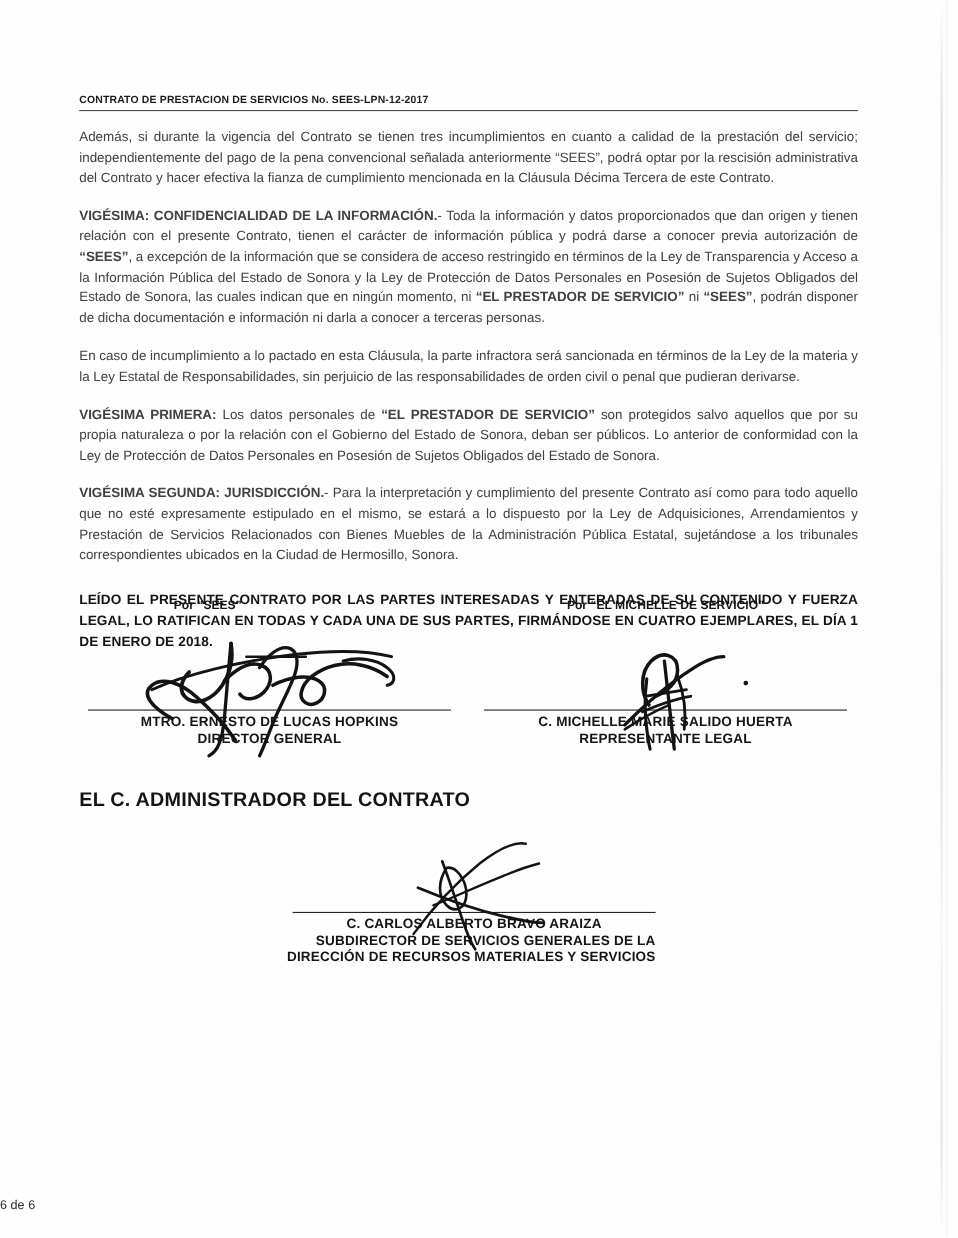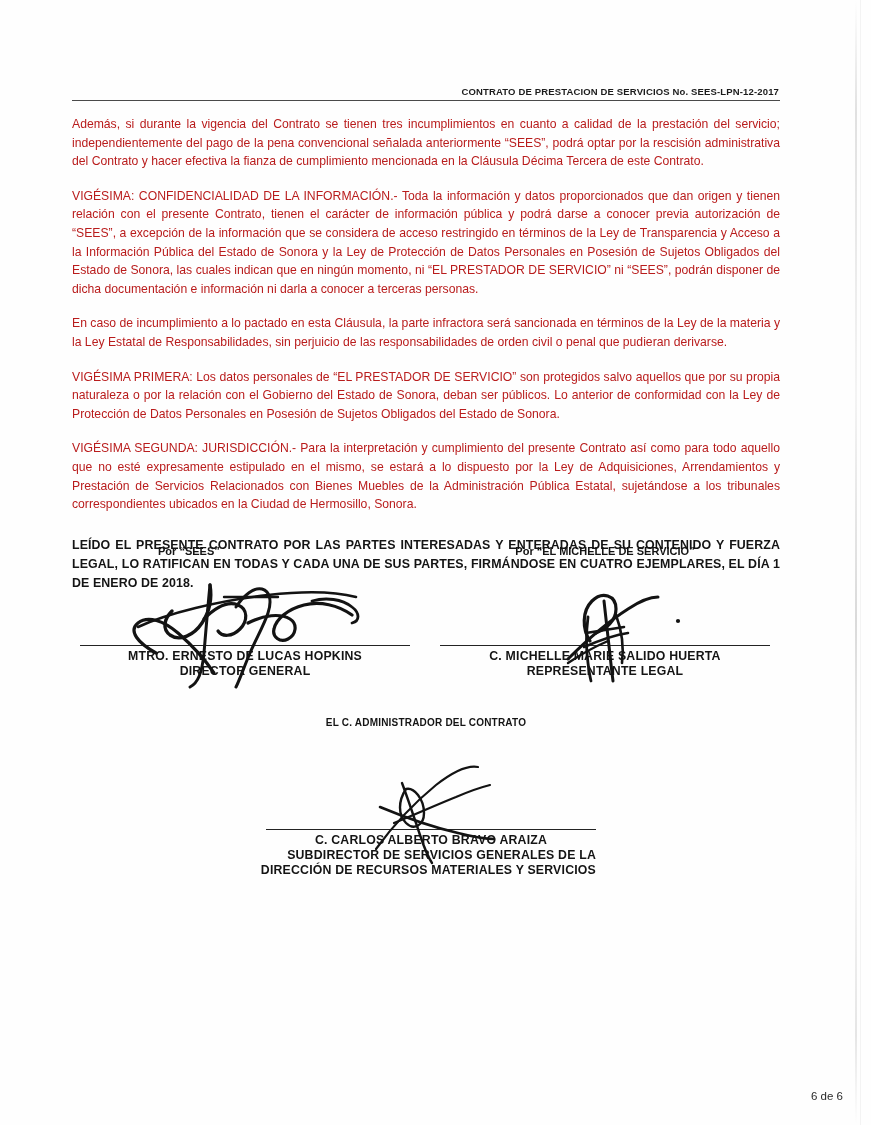--- a/index.html
+++ b/index.html
@@ -39,21 +39,21 @@
     width: 1px;
     height: 100%;
     background: rgba(150,150,150,0.10);
   }
 
   .doc-header {
     position: absolute;
     left: 72px;
     top: 86px;
     width: 708px;
-    text-align: right;
+    text-align: left;
   }
   .doc-header .hdr-text {
     font-size: 9.5px;
     font-weight: bold;
     letter-spacing: 0.15px;
     color: #1b1b1b;
     display: block;
     padding-right: 1px;
   }
   .hdr-rule {
@@ -69,23 +69,23 @@
     top: 115px;
     width: 708px;
   }
 
   p.para {
     margin: 0 0 16px 0;
     font-size: 12.2px;
     line-height: 18.6px;
     text-align: justify;
     text-justify: inter-word;
-    color: #b91c1c;
-  }
-  .b { font-weight: normal; }
+    color: #404040;
+  }
+  .b { font-weight: bold; }
 
   p.allcaps-bold {
     margin: 22px 0 12px 0;
     font-size: 12.4px;
     line-height: 19px;
     font-weight: bold;
     text-align: justify;
     letter-spacing: 0.1px;
   }
 
@@ -140,22 +140,22 @@
     font-weight: bold;
     margin-top: 1px;
     letter-spacing: 0.2px;
   }
 
   .admin-title {
     position: absolute;
     left: 0;
     top: 172px;
     width: 708px;
-    text-align: center;
-    font-size: 10px;
+    text-align: left;
+    font-size: 18px;
     font-weight: bold;
     letter-spacing: 0.2px;
   }
 
   .admin-block {
     position: absolute;
     left: 194px;
     top: 212px;
     width: 330px;
   }
@@ -183,21 +183,21 @@
     margin-top: 1px;
     letter-spacing: 0.2px;
   }
   .admin-role2 { white-space: nowrap; margin-left: -6px; }
 
   .footer {
     position: absolute;
     left: 0;
     top: 1090px;
     width: 843px;
-    text-align: right;
+    text-align: left;
     font-size: 11.5px;
     color: #2b2b2b;
   }
 
   svg.sig { position: absolute; overflow: visible; pointer-events: none; }
 </style>
 </head>
 <body>
 
 <div class="page">

